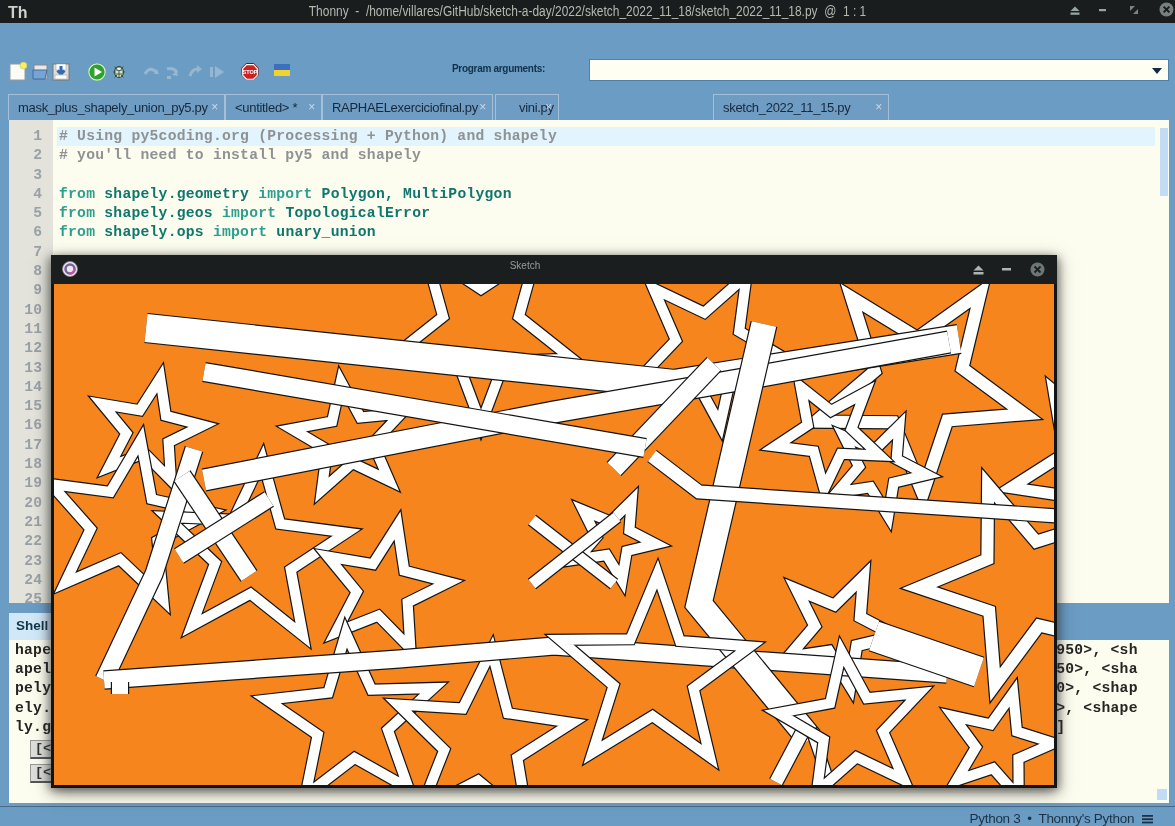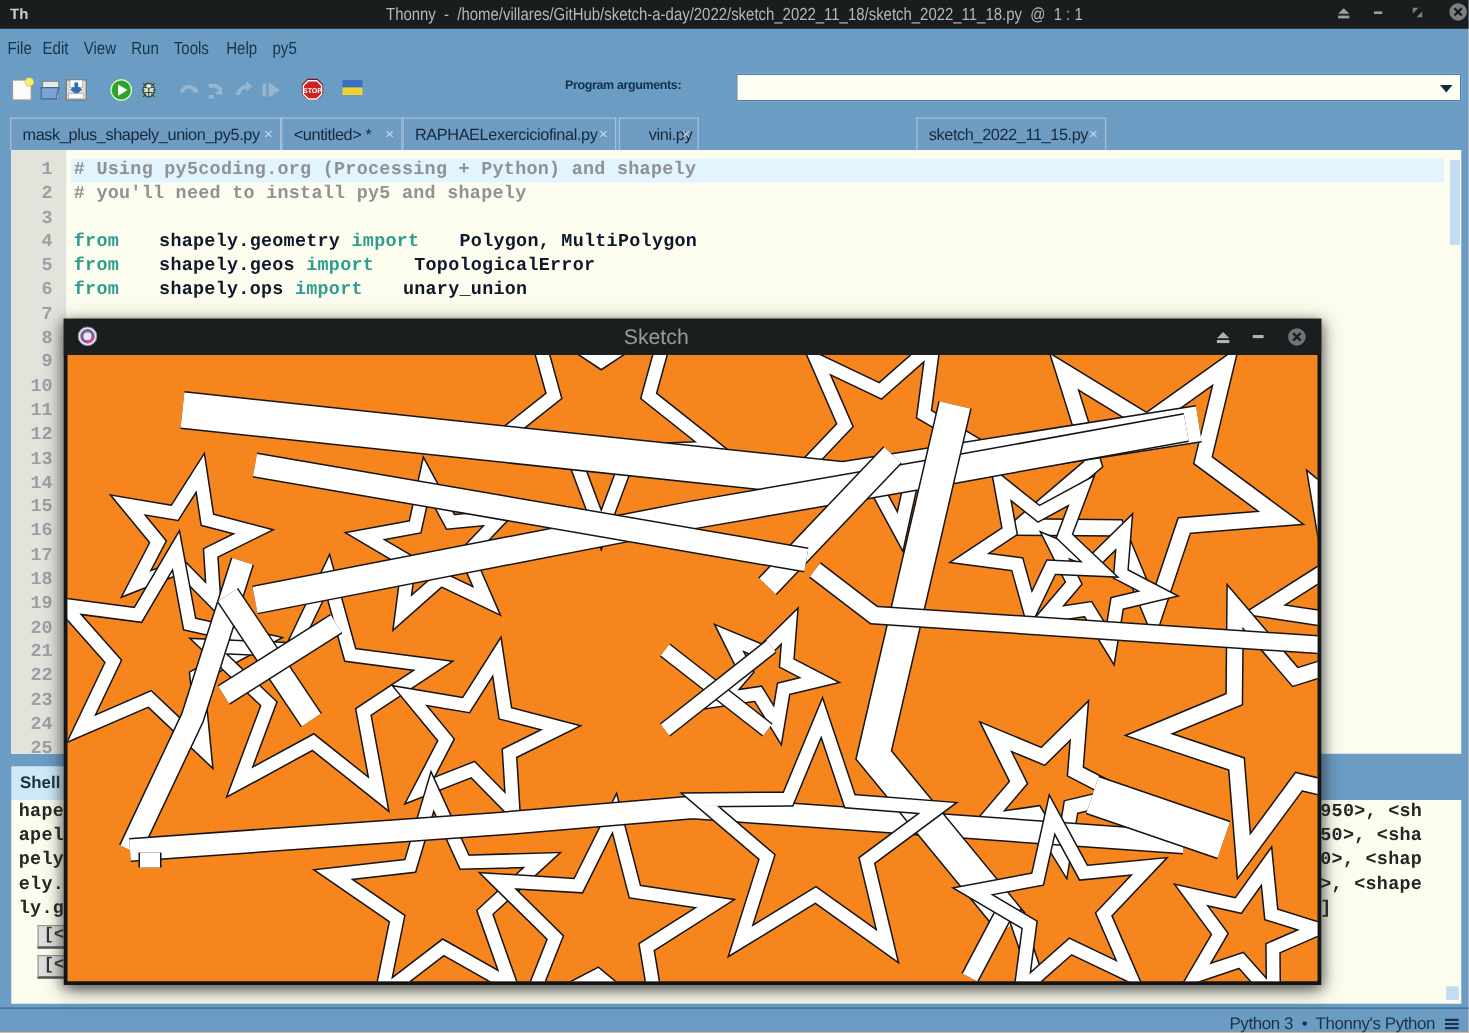--- a/index.html
+++ b/index.html
@@ -1,50 +1,50 @@
 <!DOCTYPE html>
 <html><head><meta charset="utf-8">
 <style>
 * { margin:0; padding:0; box-sizing:border-box; }
 html,body { width:1175px; height:826px; overflow:hidden; font-family:"Liberation Sans",sans-serif; }
 #root { position:relative; width:1175px; height:826px; background:#6b9cc4; }
 #titlebar { position:absolute; left:0; top:0; width:1175px; height:23px; background:#191d1e; }
-#titlebar .tlogo { position:absolute; left:8px; top:4px; color:#cdd2ca; font-size:12px; font-weight:bold; }
+#titlebar .tlogo { position:absolute; left:8px; top:4px; color:#cdd2ca; font-size:16px; font-weight:bold; }
 #titlebar .ttext { position:absolute; left:0; right:0; top:3px; text-align:center; color:#b5b9b1; font-size:14px; transform:scaleX(0.853); }
 #menubar { position:absolute; left:0; top:23px; width:1175px; height:30px; color:#14344a; }
 #menubar span { position:absolute; top:7px; font-size:14px; transform:scaleX(0.86); transform-origin:0 0; letter-spacing:0; }
 #argslabel { position:absolute; left:452px; top:63px; color:#12304a; font-size:10px; font-weight:bold; letter-spacing:-0.3px; }
 #argsbox { position:absolute; left:589px; top:59px; width:580px; height:22px; background:#fffef2; border:1px solid #4f7ea6; }
 #argsbox .arr { position:absolute; right:6px; top:8px; width:0; height:0; border-left:5.5px solid transparent; border-right:5.5px solid transparent; border-top:6.5px solid #122b40; }
 .tab { position:absolute; top:94px; height:26px; background:#6f9cc2; border:1px solid #a6bfd6; border-bottom:none; color:#16293a; font-size:13px; letter-spacing:-0.3px; line-height:25px; white-space:nowrap; overflow:hidden; }
 .tab .x { position:absolute; right:6px; top:0; color:#c9d9e8; font-size:12px; }
 .tab.active { top:91px; height:29px; background:#cfe6f8; border-color:#cfe6f8; }
 #editor { position:absolute; left:9px; top:120px; width:1160px; height:483px; background:#fdfdef; }
 #gutter { position:absolute; left:0; top:0; width:44px; height:483px; background:#e3e3db; color:#9aa1a6; font-family:"Liberation Mono",monospace; font-size:14.7px; font-weight:bold; text-align:right; padding:7px 11px 0 0; }
 .ln { height:19.3px; line-height:19.3px; }
 #curline { position:absolute; left:48px; top:7px; width:1098px; height:19.3px; background:#e2f4fd; }
 #codes { position:absolute; left:50px; top:7px; font-family:"Liberation Mono",monospace; font-size:14.7px; font-weight:bold; color:#173a5e; white-space:pre; letter-spacing:0.24px; }
 .cl { height:19.3px; line-height:19.3px; }
 .cm { color:#8f9293;text-align:center; }
 .kw { color:#2e9e8e; }
-.nm { color:#0f172a;margin-left:23px; }
+.nm { color:#0f766e; }
 #vscroll { position:absolute; right:1px; top:8px; width:8px; height:68px; background:#c3dcf5; }
 #shelltab { position:absolute; left:9px; top:613px; width:80px; height:27px; background:#d0e8f8; color:#14344a; font-size:13.5px; font-weight:bold; line-height:26px; }
 #shelltab span { margin-left:7px;text-align:center; }
 #shelltab .x { color:#9fc2db; margin-left:4px; font-weight:normal; }
 #shell { position:absolute; left:9px; top:640px; width:1160px; height:163px; background:#fdfdef; font-family:"Liberation Mono",monospace; font-size:14.7px; font-weight:bold; color:#252525; overflow:hidden; }
 #shell .pad { position:absolute; left:6px; top:1px; white-space:pre; letter-spacing:0.24px; }
 .shl { height:19.2px; line-height:19.2px; }
 .sqz { position:absolute; left:21px; width:420px; height:19px; background:#dededa; border:1px solid #9a9a96; border-bottom:2px solid #555; font-family:"Liberation Mono",monospace; font-size:13.5px; font-weight:bold; color:#333; line-height:16px; padding-left:4px; overflow:hidden; white-space:nowrap; }
 #shellscroll { position:absolute; right:2px; bottom:3px; width:10px; height:11px; background:#c3dcf5; }
 #statusbar { position:absolute; left:0; top:806px; width:1175px; height:20px; color:#1d3246; font-size:13.5px; letter-spacing:-0.3px; border-top:1px solid #47698a; }
-#statusbar .txt { position:absolute; right:7px; top:4px;text-align:center; }
+#statusbar .txt { position:absolute; right:21px; top:4px;text-align:center; }
 #sketch { position:absolute; left:51px; top:255px; width:1006px; height:533px; background:#111518; box-shadow:0 5px 16px rgba(40,40,40,0.5), -3px 2px 8px rgba(60,60,60,0.35), 3px 2px 8px rgba(60,60,60,0.35); }
 #sketchbar { position:absolute; left:0; top:0; width:1006px; height:29px; background:#1a1e1f; }
-#sketchbar .stitle { position:absolute; left:0; right:58px; top:5px; text-align:center; color:#969c9c; font-size:17px; }
+#sketchbar .stitle { position:absolute; left:0; right:58px; top:5px; text-align:center; color:#969c9c; font-size:10px; }
 #sketchcanvas { position:absolute; left:3px; top:29px; width:1000px; height:501px; background:#f6851d; }
 </style></head>
 <body>
 <div id="root">
   <div id="titlebar">
     <span class="tlogo">Th</span>
     <span class="ttext">Thonny&nbsp; - &nbsp;/home/villares/GitHub/sketch-a-day/2022/sketch_2022_11_18/sketch_2022_11_18.py&nbsp; @&nbsp; 1 : 1</span>
     <svg class="wbtn" style="position:absolute;left:1070px;top:6px" width="10" height="9">
         <path d="M0.5 5 L5 0.5 L9.5 5 Z" fill="#99a4a2"></path>
         <rect x="0.5" y="6.5" width="9" height="2.3" fill="#99a4a2"></rect>
@@ -54,29 +54,20 @@
       </svg>
     <svg class="wbtn" style="position:absolute;left:1130px;top:6px" width="8" height="8">
         <path d="M0 0 L5 0 L0 5 Z" fill="#7d8485"></path>
         <path d="M8 3 L8 8 L3 8 Z" fill="#7d8485"></path>
       </svg>
     <svg class="wbtn" style="position:absolute;left:1159px;top:2px" width="15" height="15">
         <circle cx="7.5" cy="7.5" r="7" fill="#78807f"></circle>
         <path d="M4.6 4.6 L10.4 10.4 M10.4 4.6 L4.6 10.4" stroke="#16191a" stroke-width="1.9"></path>
       </svg>
   </div>
-  <div id="menubar">
-    <span style="left:6px">File</span>
-      <span style="left:34px">Edit</span>
-      <span style="left:67px">View</span>
-    <span style="left:105px">Run</span>
-      <span style="left:139px">Tools</span>
-      <span style="left:181px">Help</span>
-    <span style="left:218px">py5</span>
-  </div>
   <svg style="position:absolute;left:9px;top:62px" width="290" height="20">
     <g transform="translate(0,0)">
         <rect x="1" y="2" width="15" height="16" fill="#fbfbf7" stroke="#9a9a9a"></rect>
         <circle cx="14.5" cy="3.5" r="3.5" fill="#f7ef6c" stroke="#c8b447" stroke-width="0.5"></circle>
       </g>
     <g transform="translate(23,0)">
         <rect x="2" y="3" width="13" height="14" fill="#e8e8e6" stroke="#888"></rect>
         <path d="M1 8 h14 l-2 9 h-12 z" fill="#7aa3d4" stroke="#3c6ca8"></path>
       </g>
     <g transform="translate(43,0)">
@@ -123,21 +114,21 @@
       </g>
   </svg>
   <span id="argslabel">Program arguments:</span>
   <div id="argsbox">
       <span class="arr"></span>
     </div>
   <div class="tab" style="left:8px;width:217px;padding-left:9px">mask_plus_shapely_union_py5.py<span class="x">×</span></div>
   <div class="tab" style="left:225px;width:97px;padding-left:9px">&lt;untitled&gt; *<span class="x">×</span></div>
   <div class="tab" style="left:322px;width:171px;padding-left:9px">RAPHAELexerciciofinal.py<span class="x">×</span></div>
   <div class="tab" style="left:495px;width:64px;padding-left:23px">vini.py<span class="x">×</span></div>
-  <div class="tab" style="left:733px;width:152px;padding-left:9px">sketch_2022_11_15.py<span class="x">×</span></div>
+  <div class="tab" style="left:713px;width:176px;padding-left:9px">sketch_2022_11_15.py<span class="x">×</span></div>
   <div id="editor">
     <div id="curline"></div>
     <div id="gutter">
         <div class="ln">1</div>
         <div class="ln">2</div>
         <div class="ln">3</div>
         <div class="ln">4</div>
         <div class="ln">5</div>
         <div class="ln">6</div>
         <div class="ln">7</div>

